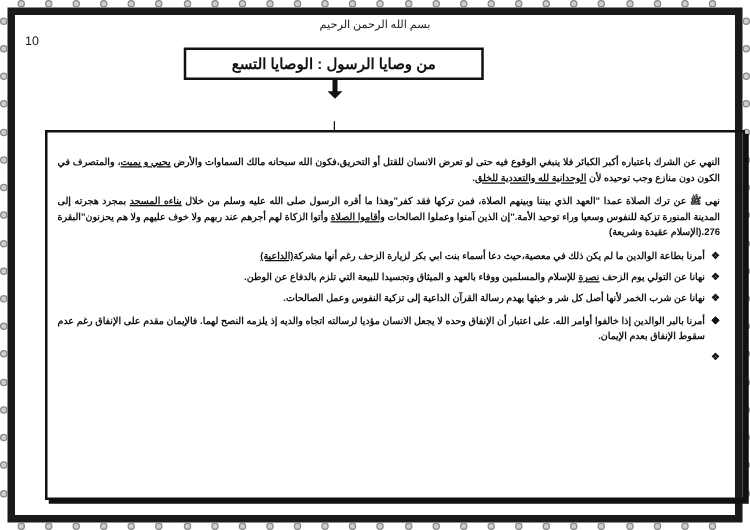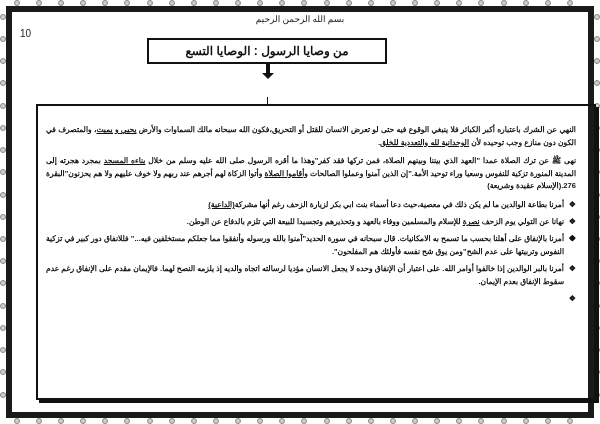--- a/index.html
+++ b/index.html
@@ -277,22 +277,22 @@
   <div class="connector"></div>
 
   <div class="content-box">
     <div class="content">
       <p class="para"><span>النهي عن الشرك باعتباره أكبر الكبائر فلا ينبغي الوقوع فيه حتى لو تعرض الانسان للقتل أو التحريق،فكون الله سبحانه مالك السماوات والأرض </span><span class="u">يحيي و يميت</span><span>، والمتصرف في الكون دون منازع وجب توحيده لأن </span><span class="u">الوحدانية لله والتعددية للخلق</span><span>.</span></p>
 
       <p class="para"><span>نهى ﷺ عن ترك الصلاة عمدا "العهد الذي بيننا وبينهم الصلاة، فمن تركها فقد كفر"وهذا ما أقره الرسول صلى الله عليه وسلم من خلال </span><span class="u">بناءه المسجد</span><span> بمجرد هجرته إلى المدينة المنورة تزكية للنفوس وسعيا وراء توحيد الأمة."إن الذين آمنوا وعملوا الصالحات </span><span class="u">وأقاموا الصلاة</span><span> وأتوا الزكاة لهم أجرهم عند ربهم ولا خوف عليهم ولا هم يحزنون"البقرة 276.(الإسلام عقيدة وشريعة)</span></p>
 
       <ul class="bullets">
         <li><span class="mark">❖</span><span>أمرنا بطاعة الوالدين ما لم يكن ذلك في معصية،حيث دعا أسماء بنت ابي بكر لزيارة الزحف رغم أنها مشركة</span><span class="u">(الداعية)</span><span></span></li>
-        <li><span class="mark">❖</span><span>نهانا عن التولي يوم الزحف </span><span class="u">نصرة</span><span> للإسلام والمسلمين ووفاء بالعهد و وتحذيرهم وتجسيدا للبيعة التي تلزم بالدفاع عن الوطن.</span></li>
+        <li><span class="mark">❖</span><span>نهانا عن التولي يوم الزحف </span><span class="u">نصرة</span><span> للإسلام والمسلمين ووفاء بالعهد و الميثاق وتجسيدا للبيعة التي تلزم بالدفاع عن الوطن.</span></li>
+        <li><span class="mark">❖</span><span>نهانا عن شرب الخمر لأنها أصل كل شر و خبثها يهدم رسالة القرآن الداعية إلى تزكية النفوس وعمل الصالحات.</span></li>
         <li><span class="mark">❖</span></li>
         <li><span class="mark">❖</span></li>
-        <li><span class="mark">❖</span><span>أمرنا بالإنفاق على أهلنا بحسب ما تسمح به الامكانيات. قال سبحانه في سورة الحديد"آمنوا بالله ورسوله وأنفقوا مما جعلكم مستخلفين فيه..." فللانفاق دور كبير في تزكية النفوس وتربيتها على عدم الشح"ومن يوق شح نفسه فأولئك هم المفلحون".</span></li>
         <li><span class="mark">❖</span><span>أمرنا بالبر الوالدين إذا خالفوا أوامر الله. على اعتبار أن الإنفاق وحده لا يجعل الانسان مؤديا لرسالته اتجاه والديه إذ يلزمه النصح لهما. فالإيمان مقدم على الإنفاق رغم عدم سقوط الإنفاق بعدم الإيمان.</span></li>
         <li><span class="mark">❖</span></li>
       </ul>
     </div>
   </div>
 </div>
 
 </body></html>

